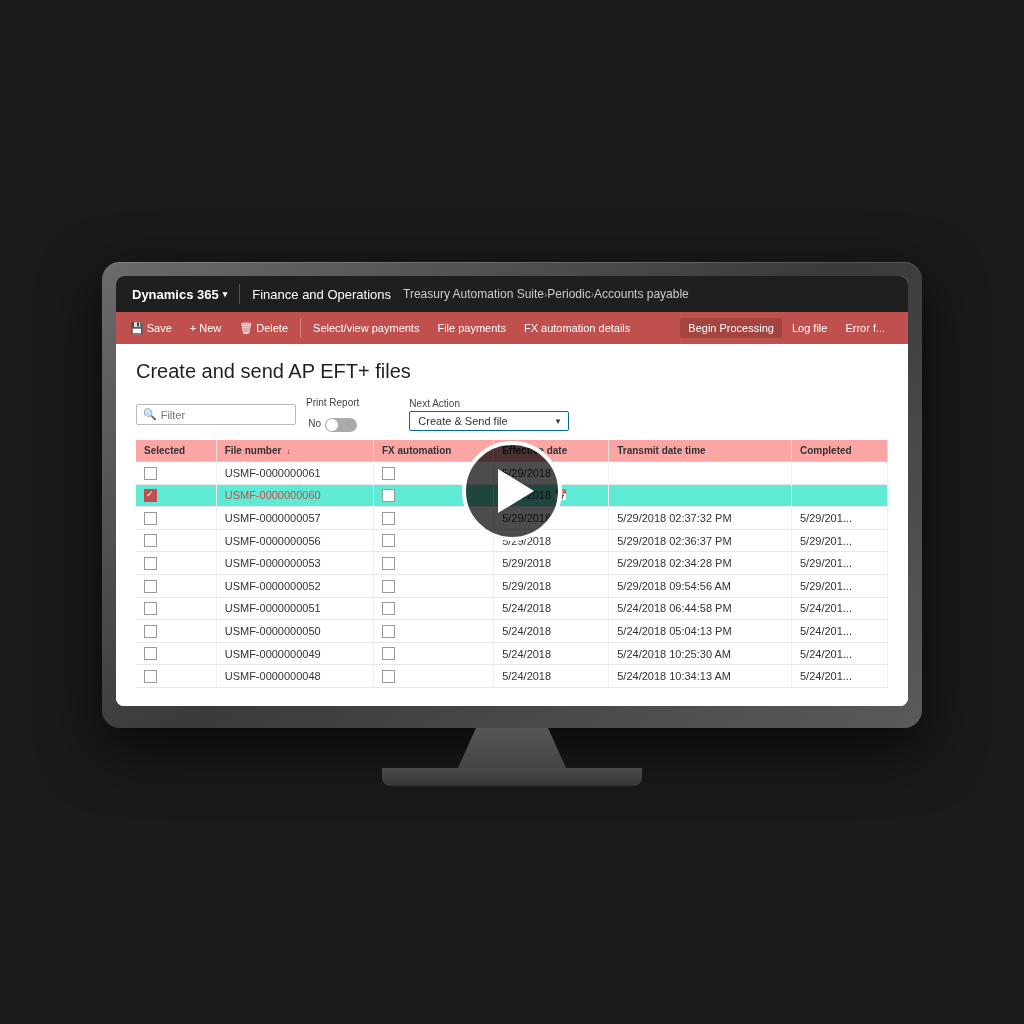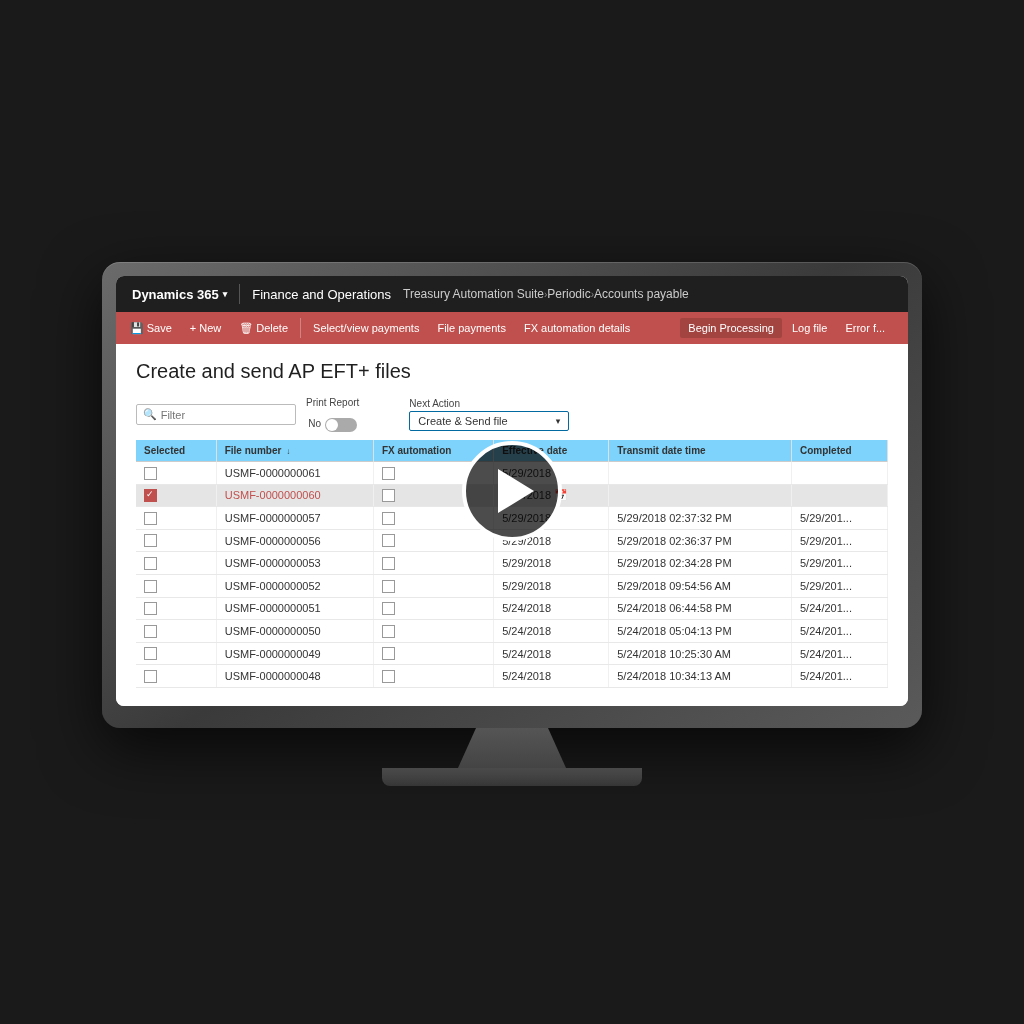--- a/index.html
+++ b/index.html
@@ -282,21 +282,21 @@
     }
 
     
     .data-table {
       width: 100%;
       border-collapse: collapse;
       font-size: 11px;
     }
 
     .data-table thead tr {
-      background: #7dd3fc;
+      background: #fca5a5;
       border-bottom: 1px solid #ccc;
     }
 
     .data-table th {
       text-align: left;
       padding: 5px 8px;
       font-weight: 600;
       color: #333;
       font-size: 10px;
       border-right: 1px solid #e0e0e0;
@@ -305,21 +305,21 @@
 
     .data-table td {
       padding: 4px 8px;
       color: #333;
       border-bottom: 1px solid #e8e8e8;
       border-right: 1px solid #f0f0f0;
       white-space: nowrap;
     }
 
     .data-table tr.selected-row {
-      background: #e5e5e5;
+      background: #5eead4;
     }
 
     .cb {
       width: 13px;
       height: 13px;
       border: 1px solid #999;
       display: inline-block;
       vertical-align: middle;
       background: #fff;
     }

